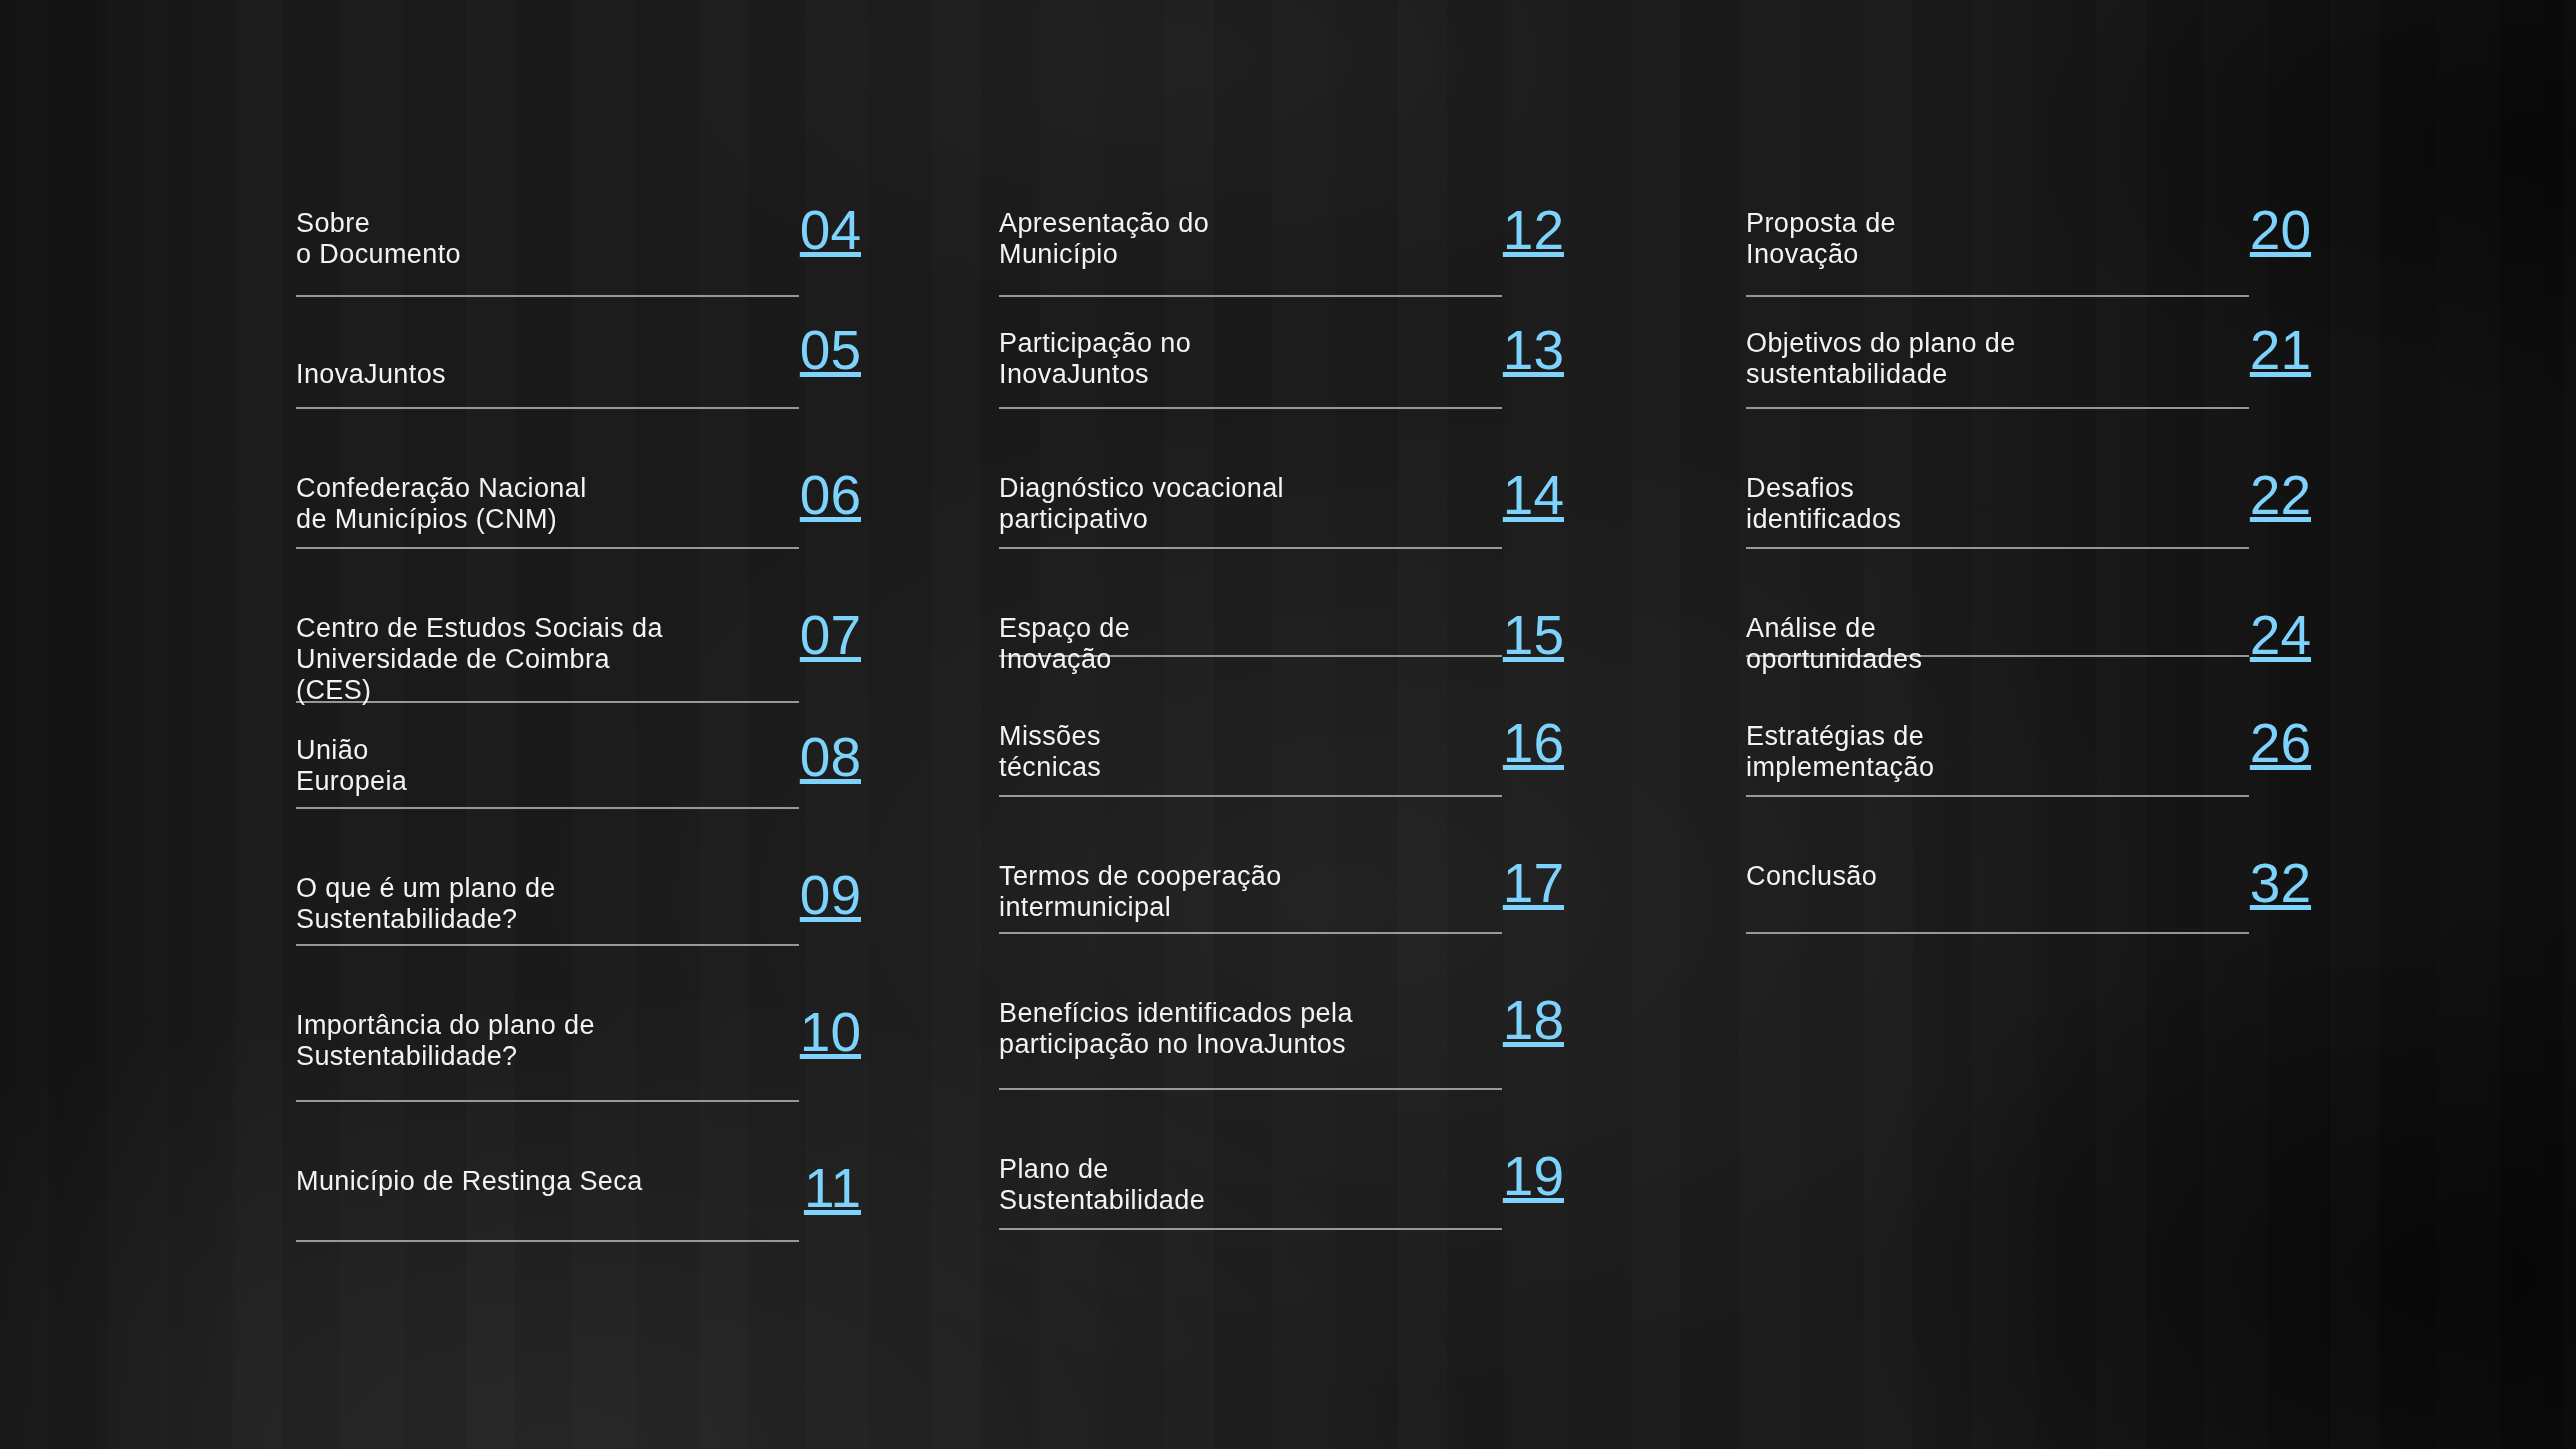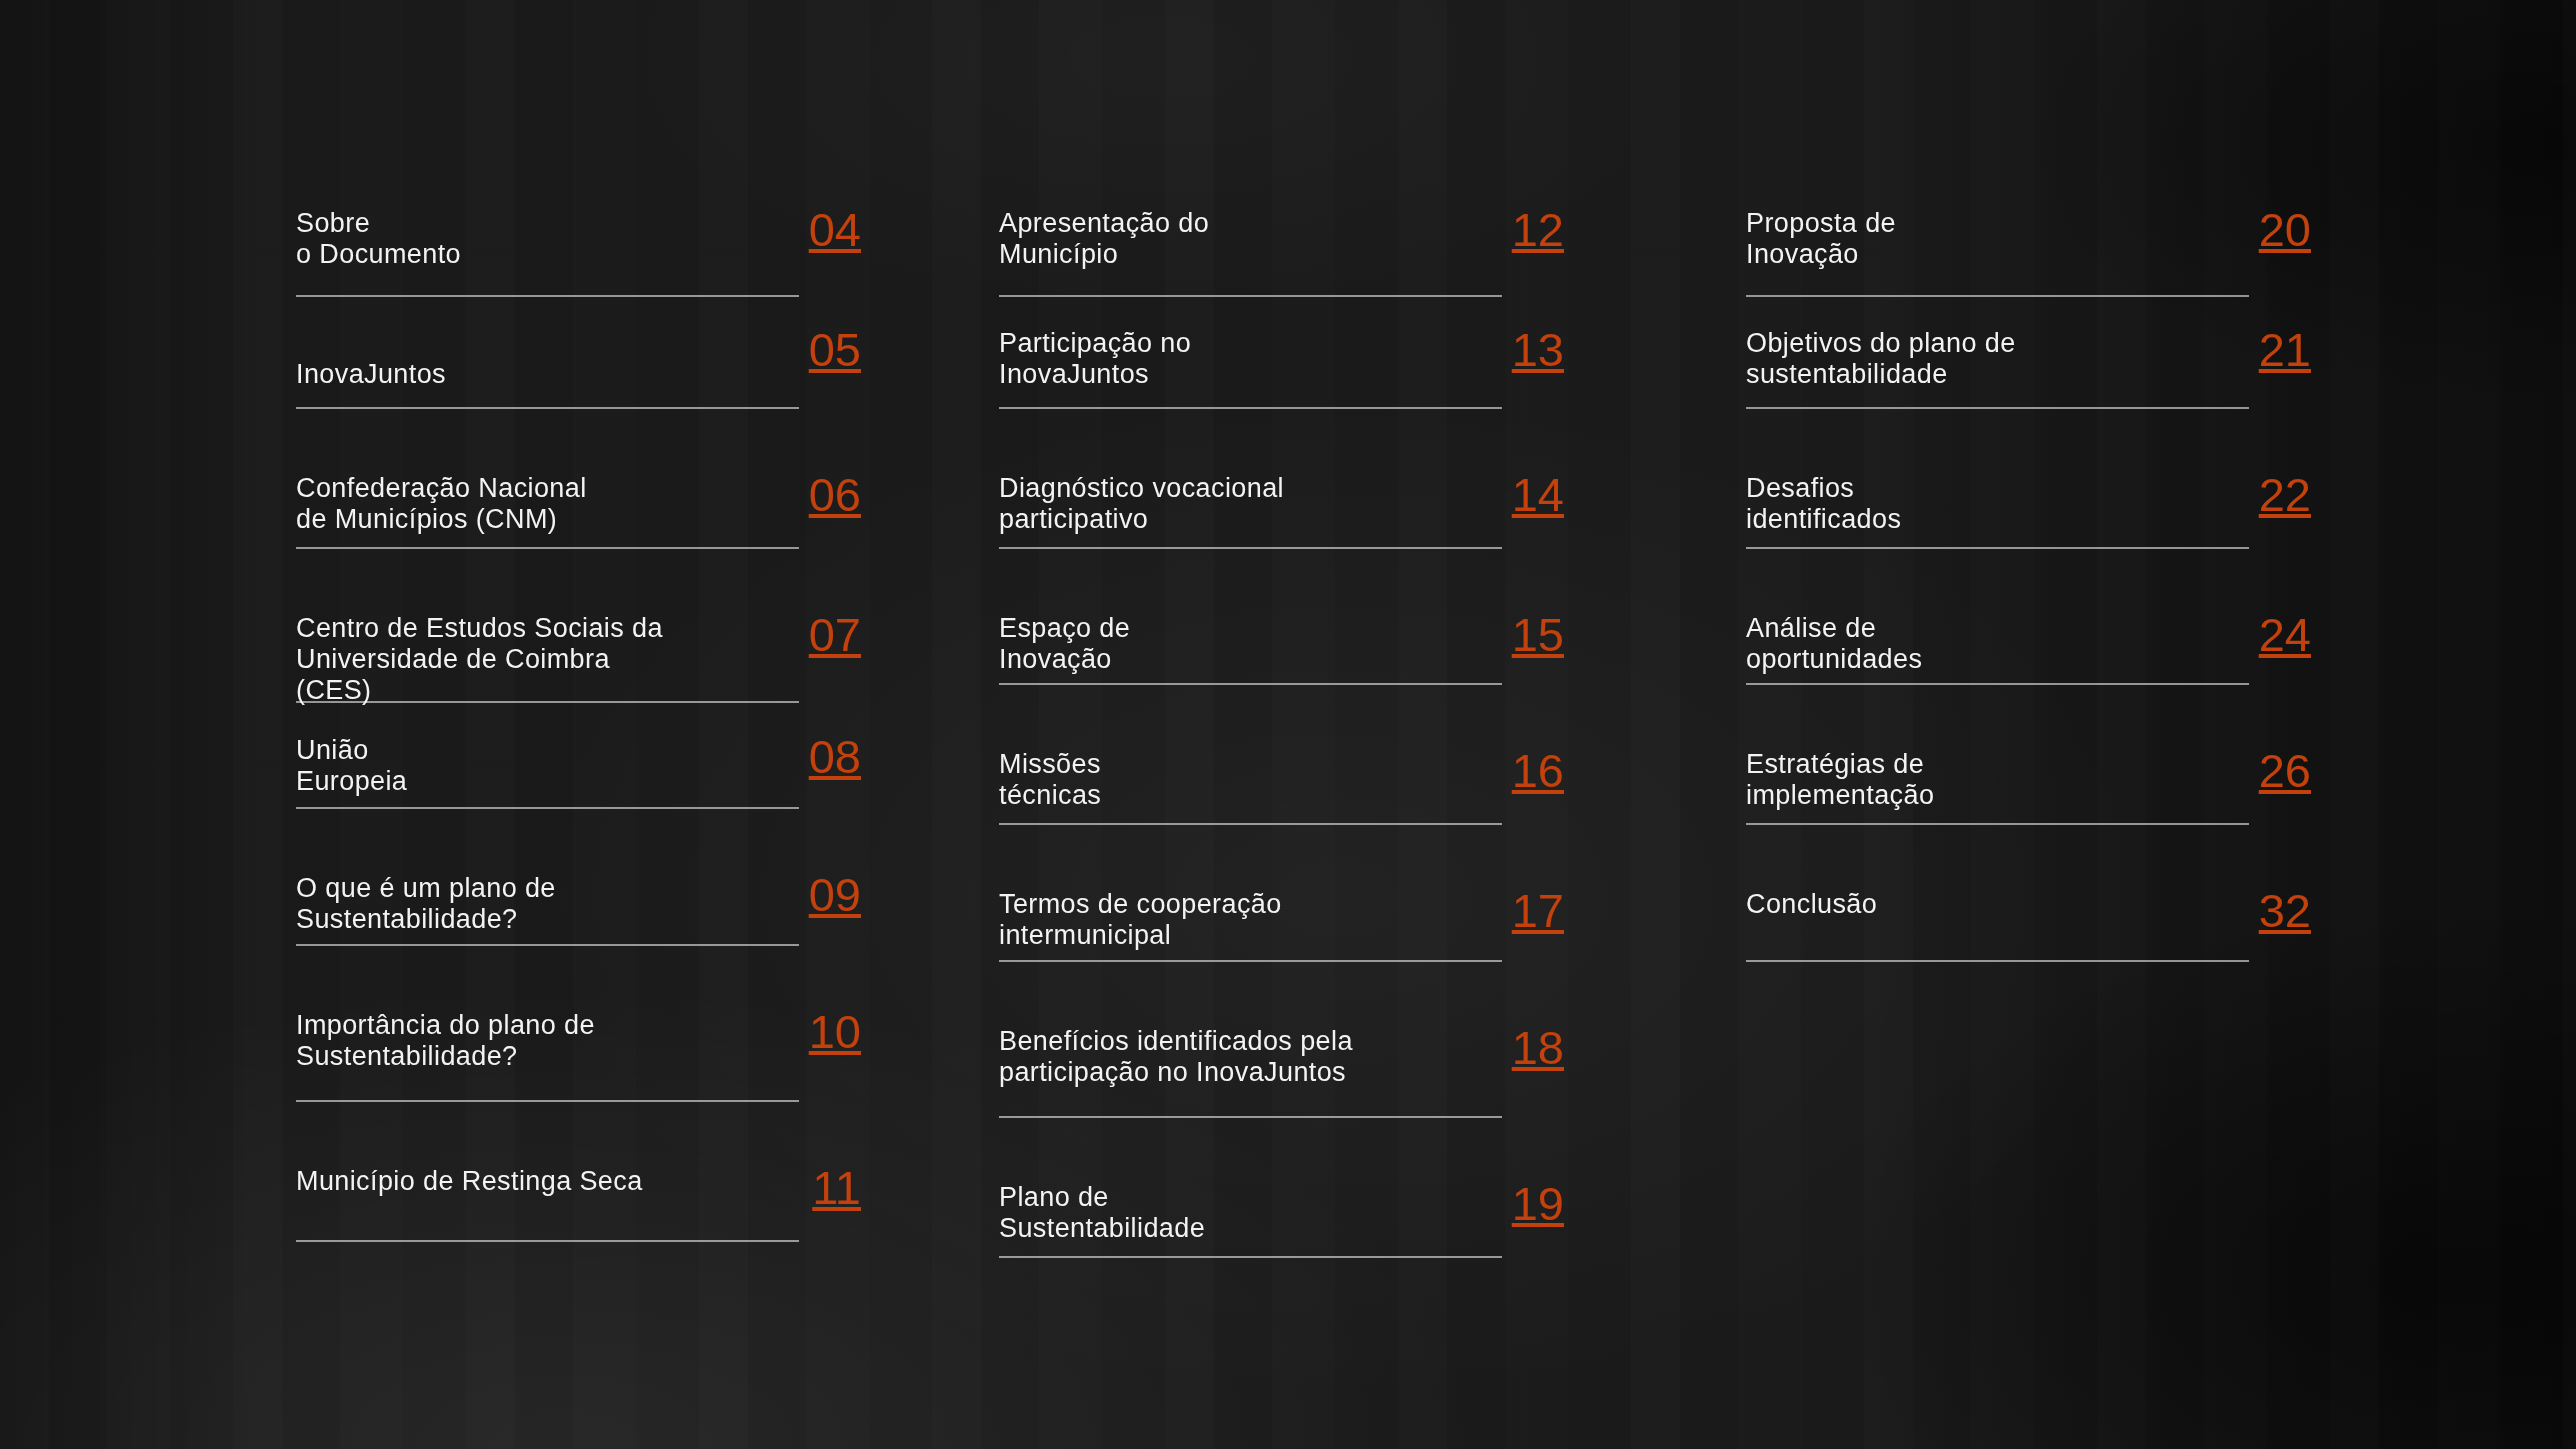--- a/index.html
+++ b/index.html
@@ -51,21 +51,21 @@
   .col-2 { left: 1746px; }
 
   .cell {
     position: relative;
     box-sizing: border-box;
     padding-top: 64px;
   }
   .cell:first-child    { padding-top: 0;    height: 89px; }
   .cell:nth-child(2)   { padding-top: 31px; height: 112px; }
   .cell:nth-child(3)   { height: 140px; }
-  .cell:nth-child(4)   { height: 136px; }
+  .cell:nth-child(4)   { height: 108px; }
   .col-0 .cell:nth-child(4) { height: 154px; }
   .cell:nth-child(5)   { height: 140px; }
   .col-0 .cell:nth-child(5) { height: 106px; padding-top: 32px; }
   .cell:nth-child(6)   { height: 137px; }
   .cell:nth-child(7)   { height: 156px; }
   .cell:nth-child(8)   { height: 140px; }
 
   .cell-inner {
     display: flex;
     justify-content: space-between;
@@ -76,22 +76,22 @@
     font-size: 27px;
     letter-spacing: 0.4px;
     font-weight: 400;
   }
   .label-line {
     line-height: 31px;
     min-height: 31px;
     white-space: nowrap;
   }
   .page-num {
-    color: #c2410c;
-    font-size: 47px;
+    color: #7dd3fc;
+    font-size: 55px;
     line-height: 34px;
     font-weight: 300;
     margin-top: 4.5px;
     letter-spacing: 0px;
     white-space: nowrap;
     text-decoration: underline;
   }
   .rule {
     position: absolute;
     left: 0;

